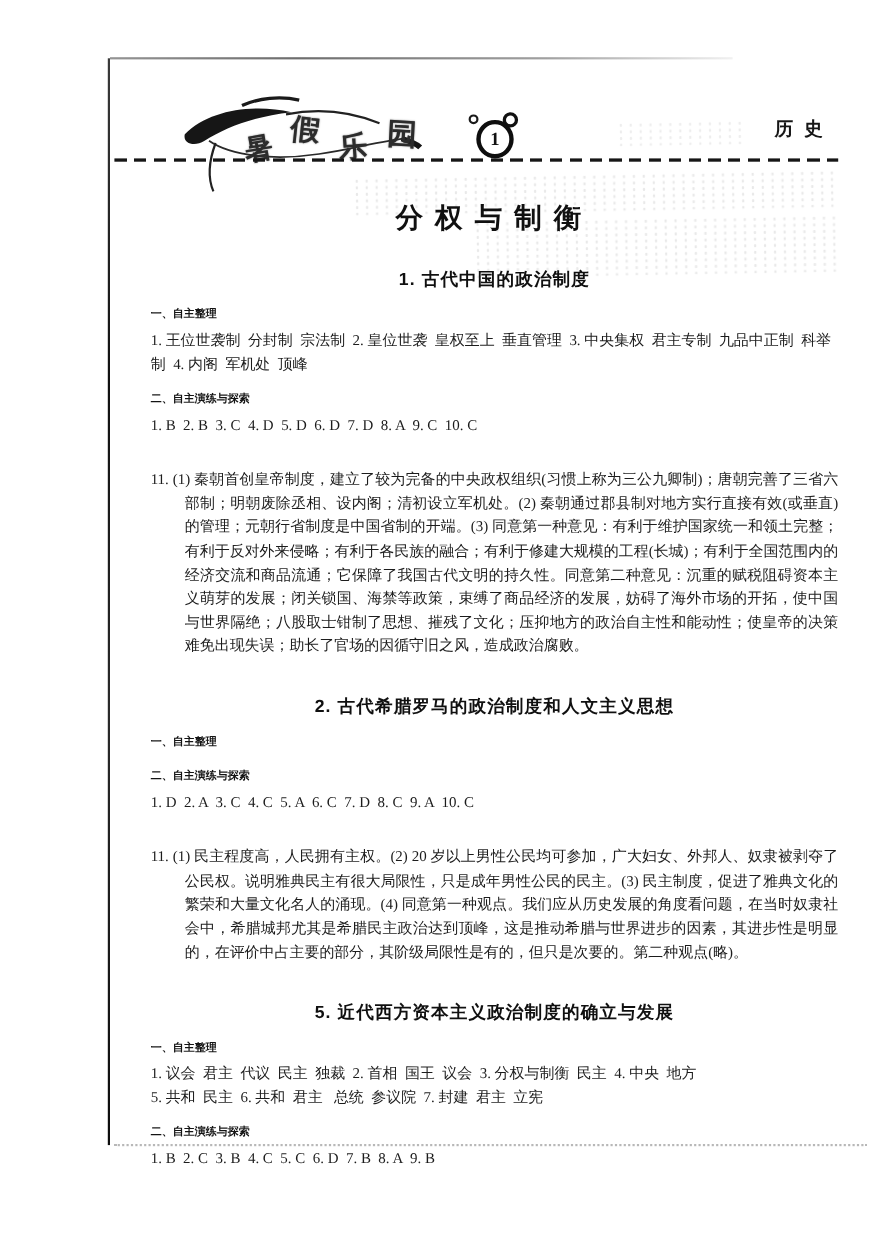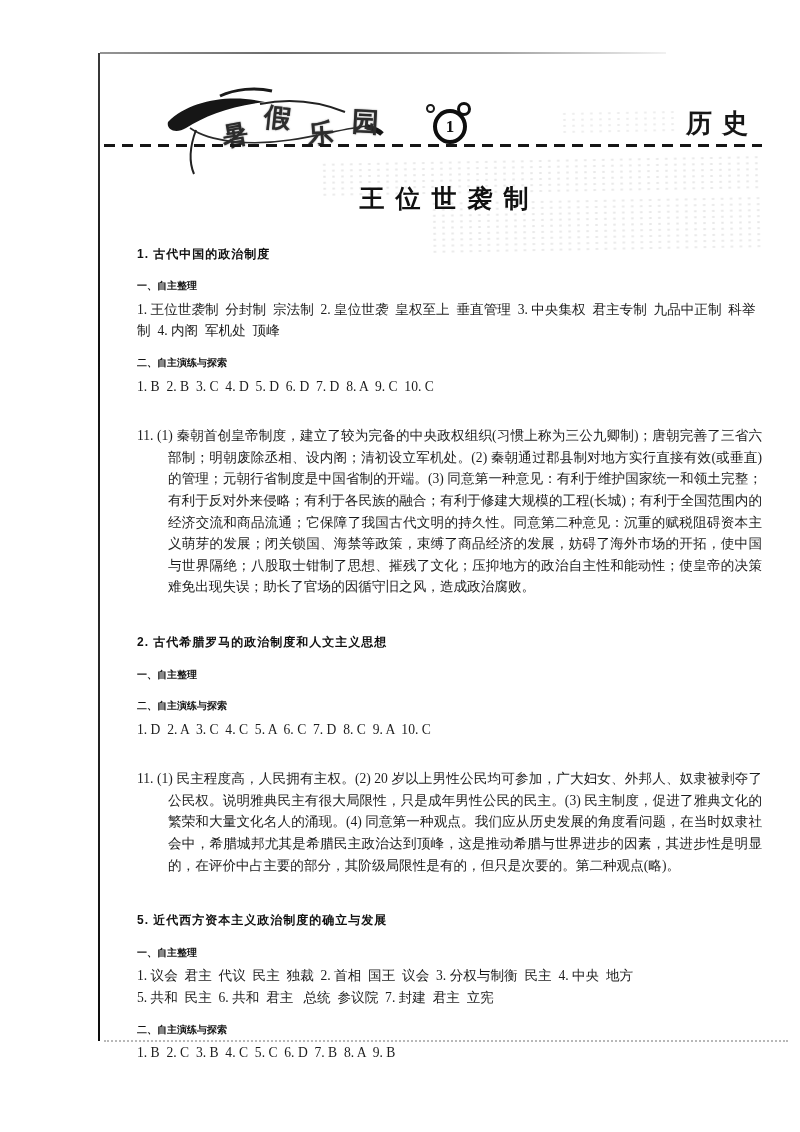--- a/index.html
+++ b/index.html
@@ -35,28 +35,28 @@
   .logo-ch-3 { left:192px; top:20px; font-size:27px; transform:rotate(3deg); }
   .badge { position:absolute; left:431px; top:103px; width:40px; height:42px; }
   .badge-main { position:absolute; left:2px; top:6px; width:26px; height:27px;
                 border:4px solid #0e0e0e; border-radius:50%;
                 text-align:center; line-height:27px; font-size:17px; font-weight:bold; color:#111; }
   .badge-bell-r { position:absolute; right:0px; top:-1px; width:8px; height:8px;
                   border:3px solid #111; border-radius:50%; }
   .badge-bell-l { position:absolute; left:-5px; top:1px; width:5px; height:5px;
                   border:2px solid #1a1a1a; border-radius:50%; }
   .subject { position:absolute; right:42px; top:106px;
-             font-size:26px; font-weight:bold; letter-spacing:10px; color:#161616; }
+             font-size:17px; font-weight:bold; letter-spacing:10px; color:#161616; }
   
   .content { position:absolute; left:137px; top:168px; width:625px;
              font-size:13.6px; line-height:21.6px; color:#1c1c1c; }
   .page-title { font-size:25px; font-weight:bold; text-align:center; letter-spacing:11px;
                 margin:20px 0 0; color:#101010;
                 font-family:"Liberation Sans","DejaVu Sans",sans-serif; }
-  .content h2 { font-size:12px; font-weight:bold; text-align:left; margin:34px 0 0;
+  .content h2 { font-size:16px; font-weight:bold; text-align:center; margin:34px 0 0;
                 letter-spacing:1px; color:#101010;
                 font-family:"Liberation Sans","DejaVu Sans",sans-serif; }
   .content h3 { font-size:10px; font-weight:bold; margin:10px 0 0; color:#141414;
                 font-family:"Liberation Sans","DejaVu Sans",sans-serif; }
   .content p  { margin:2px 0 0; }
   .content p.fill, .content p.answers { white-space:pre-wrap; }
   .content p.hang { padding-left:31px; text-indent:-31px; text-align:justify;margin-top:28px; }
 </style>
 </head>
 <body>
@@ -85,21 +85,21 @@
   <span class="badge-bell-l"></span>
   <span class="badge-bell-r"></span>
   <span class="badge-main">1</span>
 </div>
 
 <div class="subject">历史</div>
 
 <div class="rule-dashed"></div>
 
 <div class="content">
-  <h1 class="page-title">王位世袭制</h1>
+  <h1 class="page-title">分权与制衡</h1>
   <div>
       <section>
         <h2>1. 古代中国的政治制度</h2>
         <h3>一、自主整理</h3>
         <p class="fill">1. 王位世袭制  分封制  宗法制  2. 皇位世袭  皇权至上  垂直管理  3. 中央集权  君主专制  九品中正制  科举制  4. 内阁  军机处  顶峰</p>
         <h3>二、自主演练与探索</h3>
         <p class="answers">1. B  2. B  3. C  4. D  5. D  6. D  7. D  8. A  9. C  10. C</p>
         <p class="hang">11. (1) 秦朝首创皇帝制度，建立了较为完备的中央政权组织(习惯上称为三公九卿制)；唐朝完善了三省六部制；明朝废除丞相、设内阁；清初设立军机处。(2) 秦朝通过郡县制对地方实行直接有效(或垂直)的管理；元朝行省制度是中国省制的开端。(3) 同意第一种意见：有利于维护国家统一和领土完整；有利于反对外来侵略；有利于各民族的融合；有利于修建大规模的工程(长城)；有利于全国范围内的经济交流和商品流通；它保障了我国古代文明的持久性。同意第二种意见：沉重的赋税阻碍资本主义萌芽的发展；闭关锁国、海禁等政策，束缚了商品经济的发展，妨碍了海外市场的开拓，使中国与世界隔绝；八股取士钳制了思想、摧残了文化；压抑地方的政治自主性和能动性；使皇帝的决策难免出现失误；助长了官场的因循守旧之风，造成政治腐败。</p>
       </section>
       <section>

